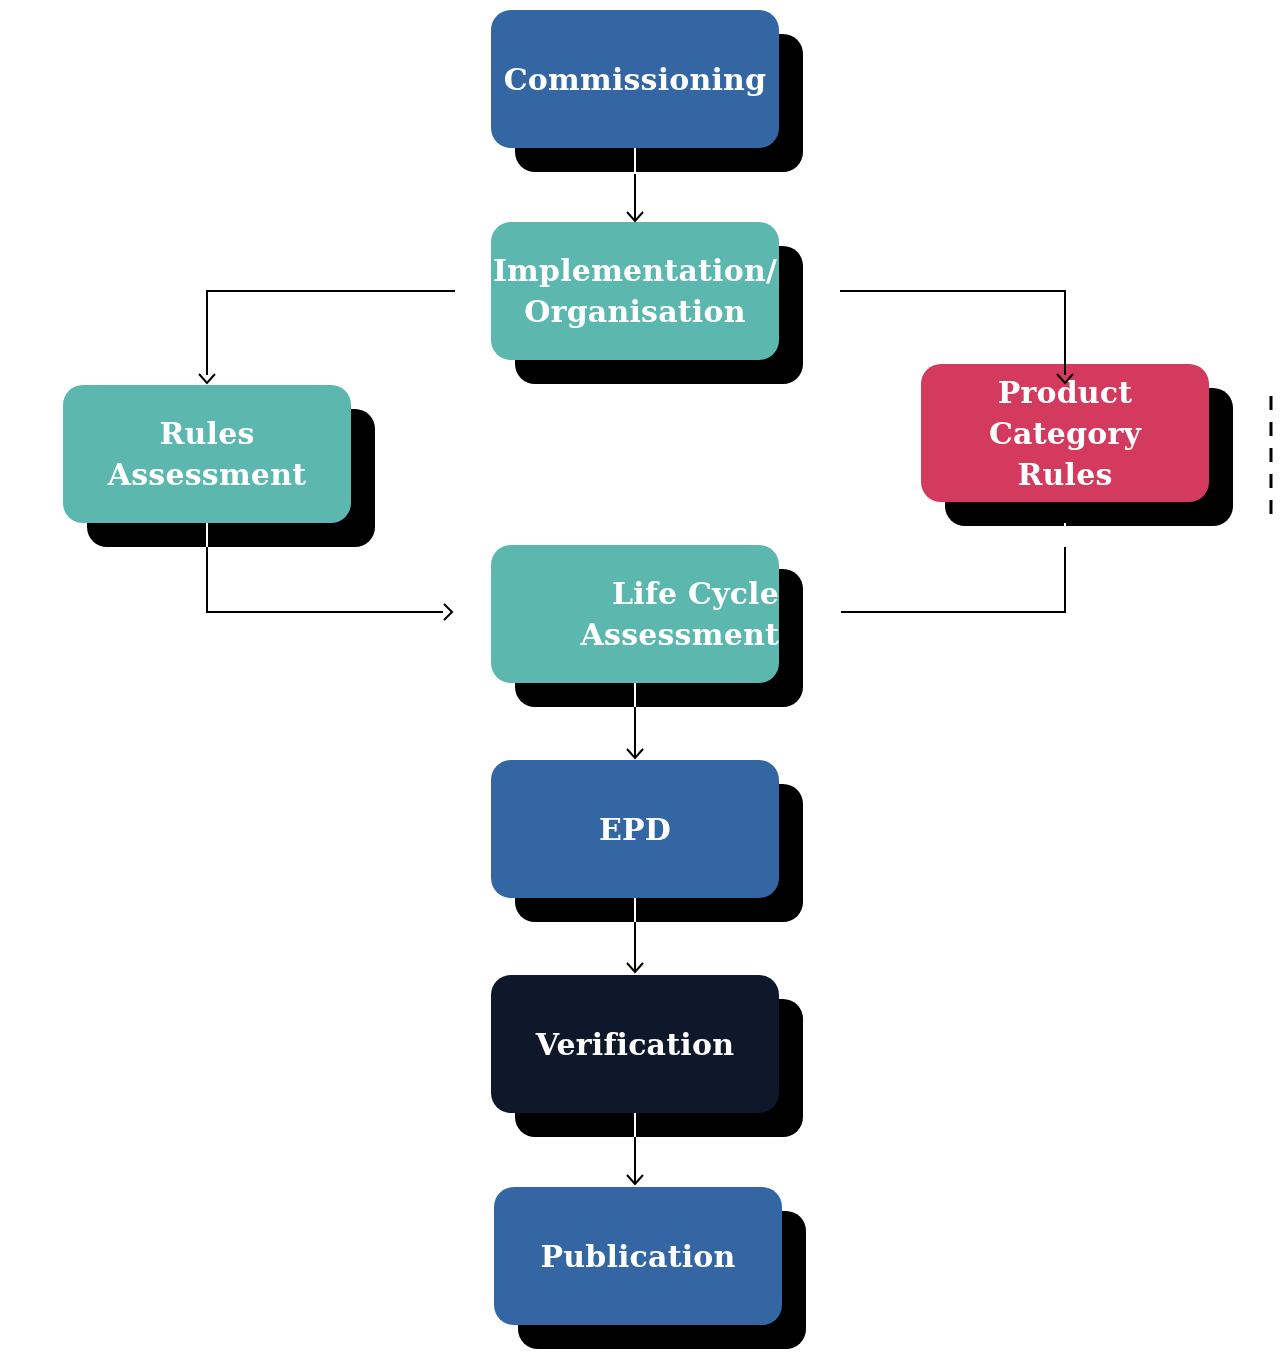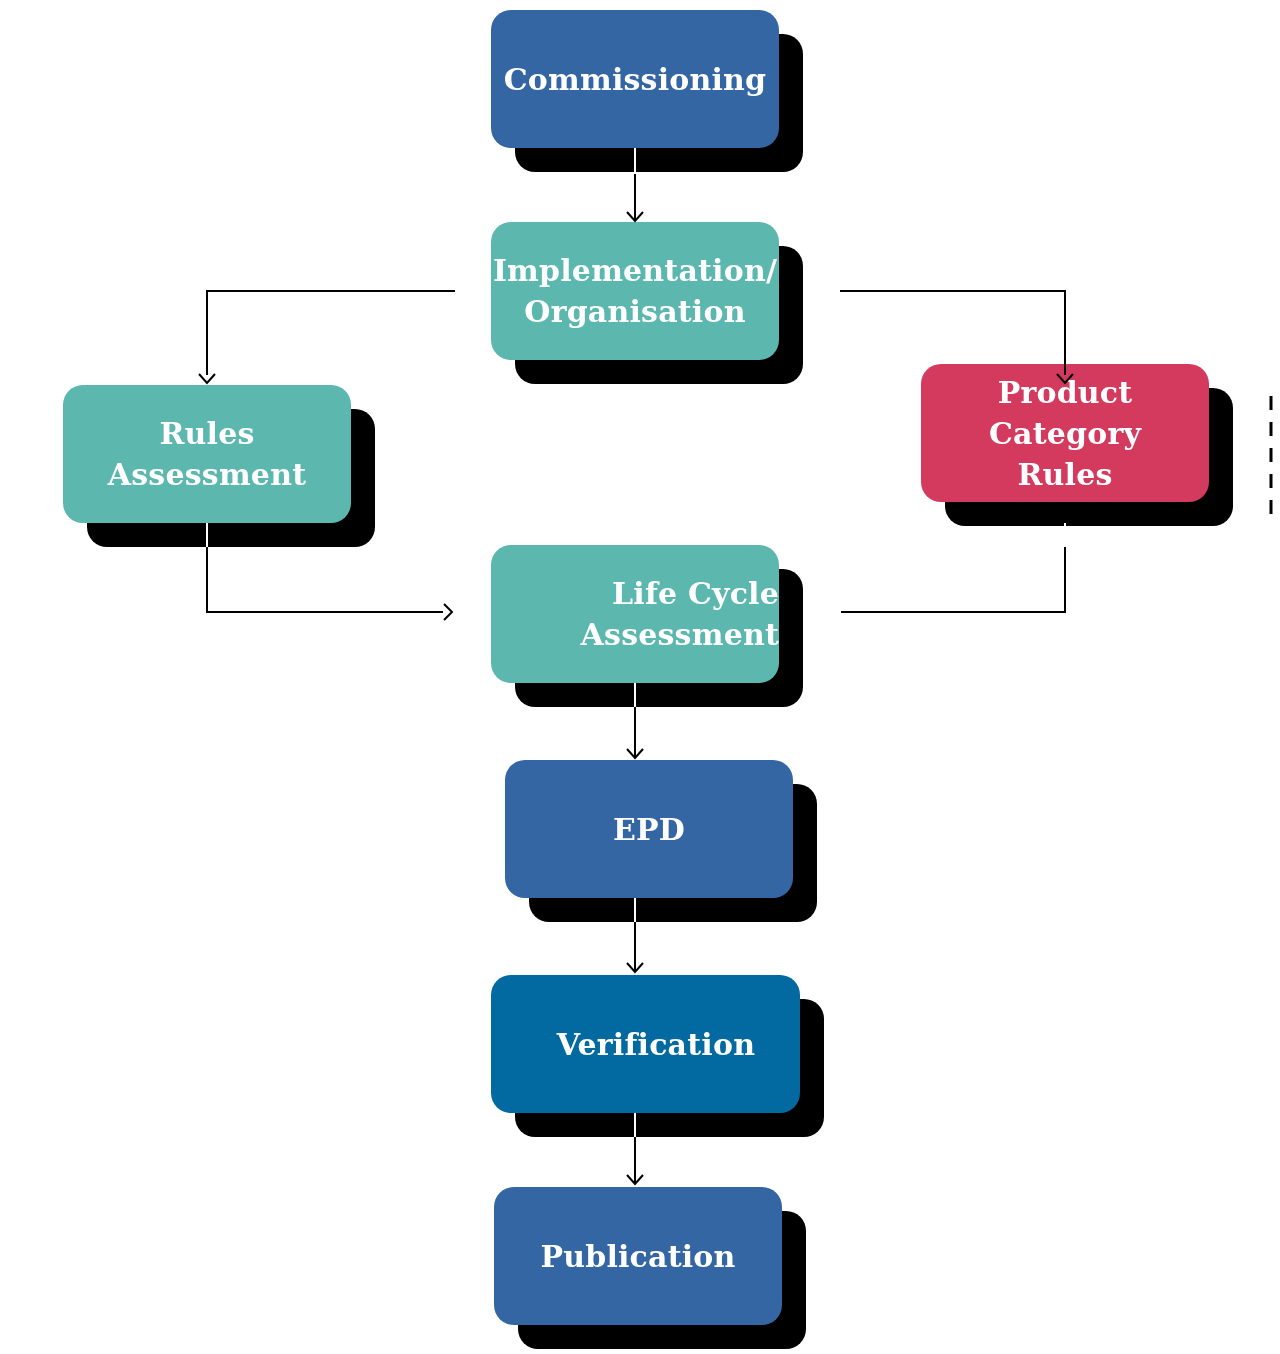--- a/index.html
+++ b/index.html
@@ -63,25 +63,25 @@
   <div class="box" style="left: 885px; top: 364px; background-color: rgb(212, 58, 94);">
     <span>Product Category</span>
     <span>Rules</span>
   </div>
 
   <div class="box" style="left: 455px; top: 545px; background-color: rgb(92, 183, 174); align-items: flex-end;">
     <span>Life Cycle</span>
     <span>Assessment</span>
   </div>
 
-  <div class="box" style="left: 469px; top: 760px; background-color: rgb(51, 102, 162);">
+  <div class="box" style="left: 455px; top: 760px; background-color: rgb(51, 102, 162);">
     <span>EPD</span>
   </div>
 
-  <div class="box" style="left: 455px; top: 975px; background-color: #0369a1; padding-left: 21px;">
+  <div class="box" style="left: 455px; top: 975px; background-color: #0f172a;">
     <span>Verification</span>
   </div>
 
   <div class="box" style="left: 458px; top: 1187px; background-color: rgb(51, 102, 162);">
     <span>Publication</span>
   </div>
 
   <svg id="connectors" viewBox="0 0 1280 1354">
 
     <g>

